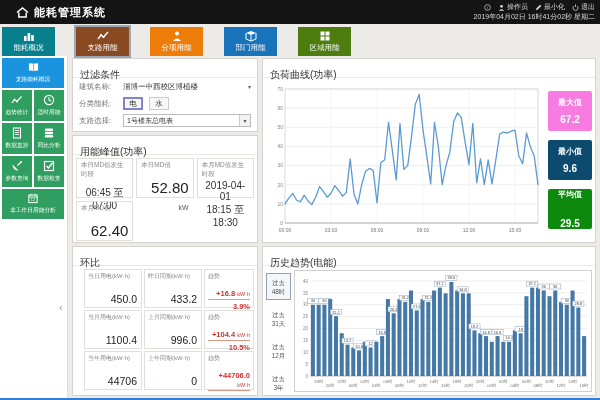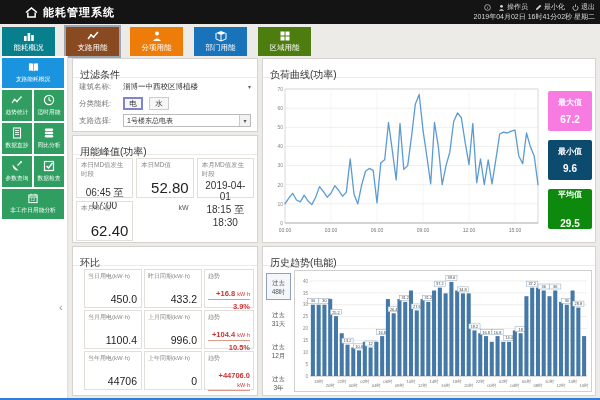--- a/index.html
+++ b/index.html
@@ -2,28 +2,28 @@
 <html><head>
 <meta charset="utf-8">
 <style>
   *{box-sizing:border-box;margin:0;padding:0;}
   html,body{width:600px;height:400px;}
   body{font-family:"Liberation Sans","DejaVu Sans",sans-serif;background:#9a9a9a;}
   #app{position:relative;width:600px;height:400px;background:#ecebe8;overflow:hidden;border-bottom:2px solid #2f7ed8;}
 
   
   .topbar{position:absolute;left:0;top:0;width:600px;height:24px;background:#141414;display:flex;align-items:center;}
-  .tb-left{display:flex;align-items:center;gap:5px;padding-left:25px;}
+  .tb-left{display:flex;align-items:center;gap:5px;padding-left:16px;}
   .tb-title{color:#fff;font-size:11px;font-weight:bold;letter-spacing:1px;}
   .tb-right{margin-left:auto;padding-right:5px;text-align:right;color:#d8d8d8;font-size:7px;line-height:10px;}
   .tb-items{display:flex;gap:7px;justify-content:flex-end;align-items:center;}
   .tb-item{display:flex;align-items:center;gap:2px;cursor:pointer;}
 
   
-  .tabs{position:absolute;left:2px;top:27px;display:flex;gap:11px;}
+  .tabs{position:absolute;left:2px;top:27px;display:flex;gap:21px;}
   .tab{width:53px;height:29px;display:flex;flex-direction:column;align-items:center;justify-content:center;gap:1px;color:#fff;cursor:pointer;}
   .tab .tlabel{font-size:7.5px;}
   .tab.active{outline:2px solid #9aa7b5;}
 
   
   .sidebar{position:absolute;left:0;top:56px;width:68px;height:344px;background:#fff;border-right:1px solid #e0ded9;}
   .tiles{display:flex;flex-direction:column;gap:2px;padding:2px;}
   .tile-row{display:flex;gap:2px;}
   .tile{display:flex;flex-direction:column;align-items:center;justify-content:center;gap:2px;color:#fff;cursor:pointer;}
   .tile .tl{font-size:6px;white-space:nowrap;transform:scale(.95);}

